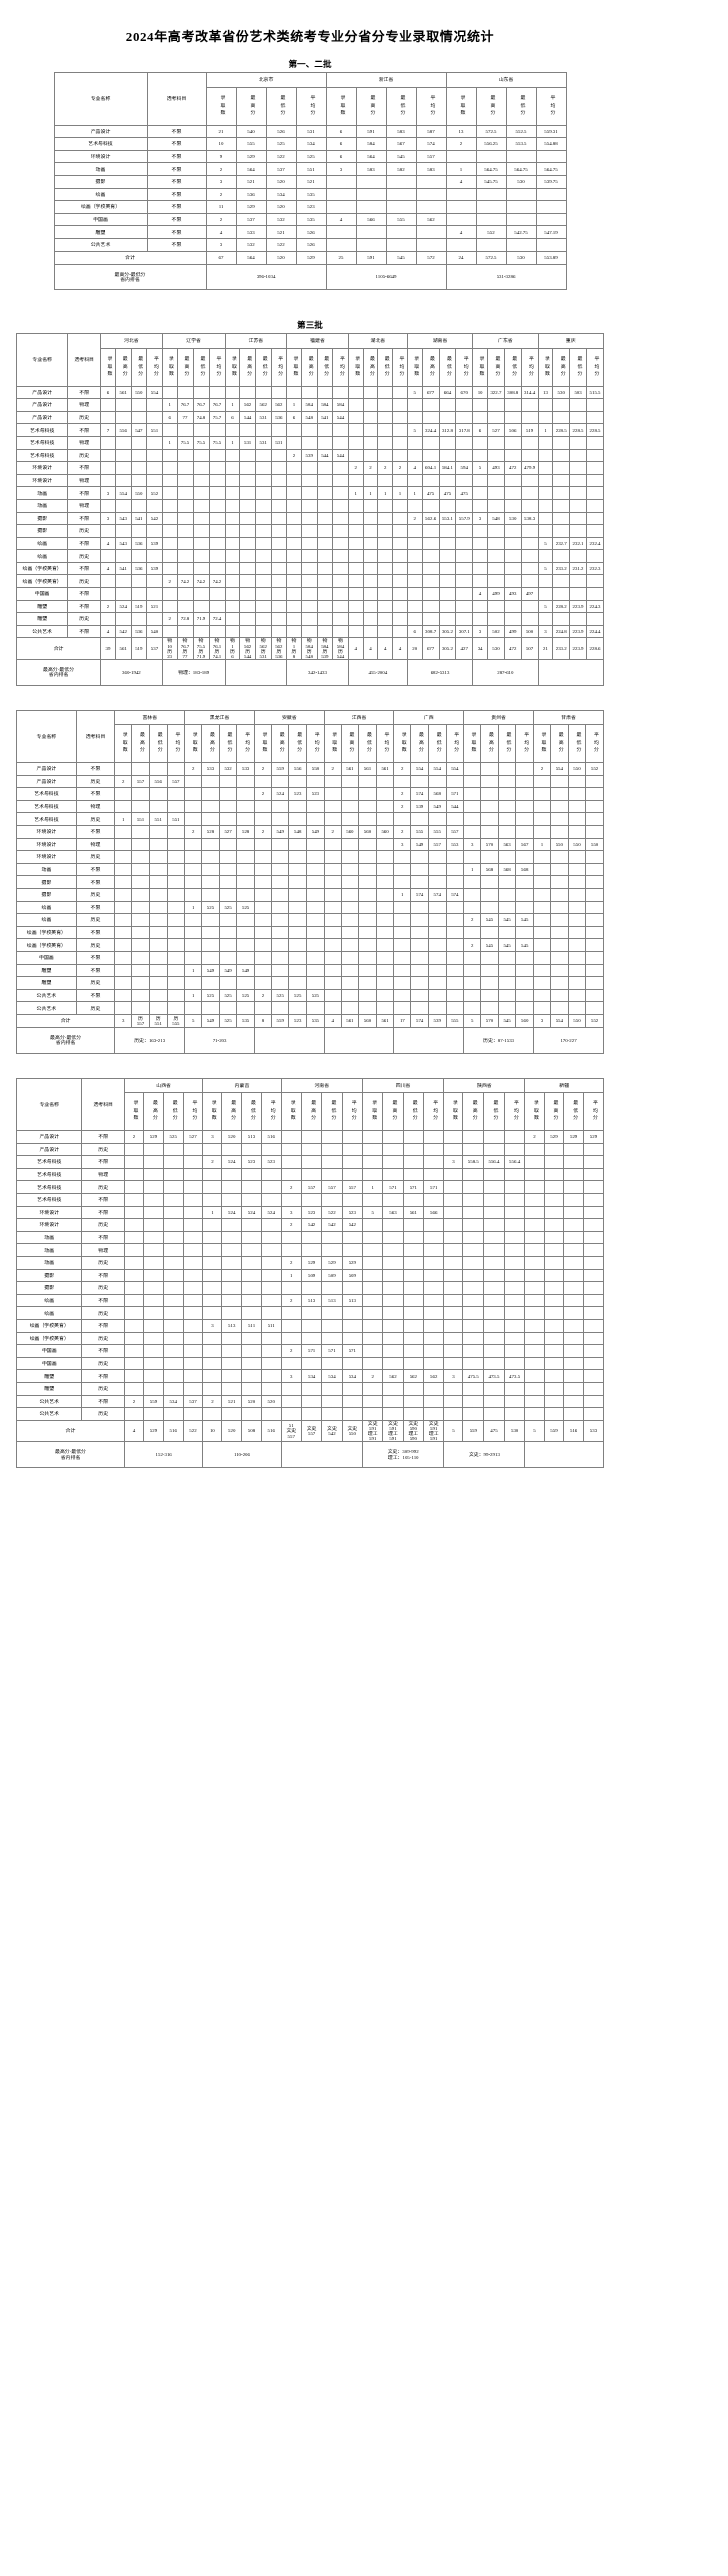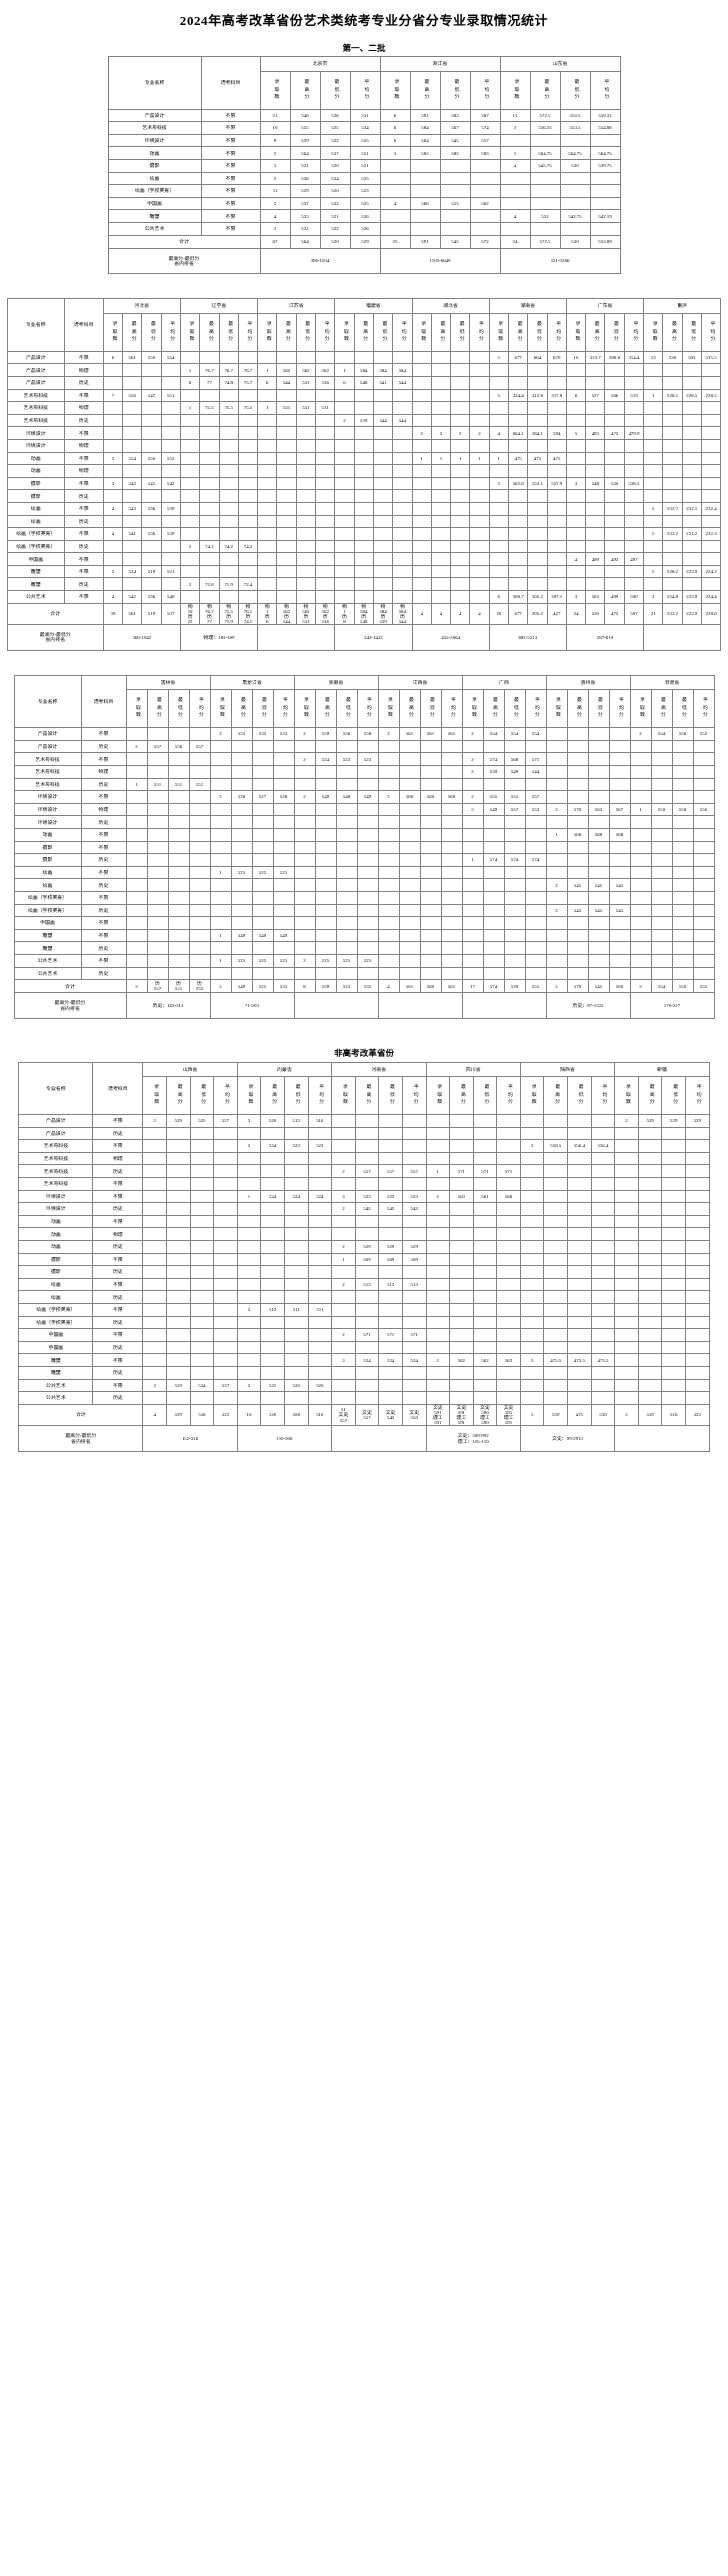--- a/index.html
+++ b/index.html
@@ -3,21 +3,21 @@
 <meta charset="utf-8">
 <title>2024年高考改革省份艺术类统考专业分省分专业录取情况统计</title>
 <style>
   html,body{margin:0;padding:0;background:#ffffff;}
   body{
     width:728px;
     font-family:"Liberation Serif","DejaVu Serif",serif;
     color:#000;
     -webkit-font-smoothing:antialiased;
   }
-  .page{width:728px;box-sizing:border-box;padding:0;}
+  .page{width:620px;box-sizing:border-box;padding:16px;}
   .doc-title{
     text-align:center;
     font-size:13px;
     font-weight:bold;
     letter-spacing:0.6px;
     padding-top:9.8px;
     padding-bottom:8.6px;
   }
   .section{margin-bottom:7px;}
   .section-title{
@@ -316,20 +316,21 @@
             <td class="num" colspan="4">1105-6649</td>
             <td class="num" colspan="4">531-3286</td>
           </tr>
         </tbody>
     </table>
   </div>
 
   <div class="spacer"></div>
 
   <div class="section">
+    <div class="section-title">第三批</div>
     <table class="grid t2">
       <thead>
         <tr>
           <th class="c-maj corner" rowspan="2">专业名称</th>
           <th class="c-subj corner" rowspan="2">选考科目</th>
         <th class="prov-head" colspan="4">河北省</th>
             <th class="prov-head" colspan="4">辽宁省</th>
             <th class="prov-head" colspan="4">江苏省</th>
             <th class="prov-head" colspan="4">福建省</th>
             <th class="prov-head" colspan="4">湖北省</th>
@@ -1947,21 +1948,20 @@
             <td class="num" colspan="4">历史：87-1533</td>
             <td class="num" colspan="4">170-227</td>
           </tr>
         </tbody>
     </table>
   </div>
 
   <div class="spacer"></div>
 
   <div class="section">
-    <div class="section-title">非高考改革省份</div>
     <table class="grid t4">
       <thead>
         <tr>
           <th class="c-maj corner" rowspan="2">专业名称</th>
           <th class="c-subj corner" rowspan="2">选考科目</th>
         <th class="prov-head" colspan="4">山西省</th>
             <th class="prov-head" colspan="4">内蒙古</th>
             <th class="prov-head" colspan="4">河南省</th>
             <th class="prov-head" colspan="4">四川省</th>
             <th class="prov-head" colspan="4">陕西省</th>

